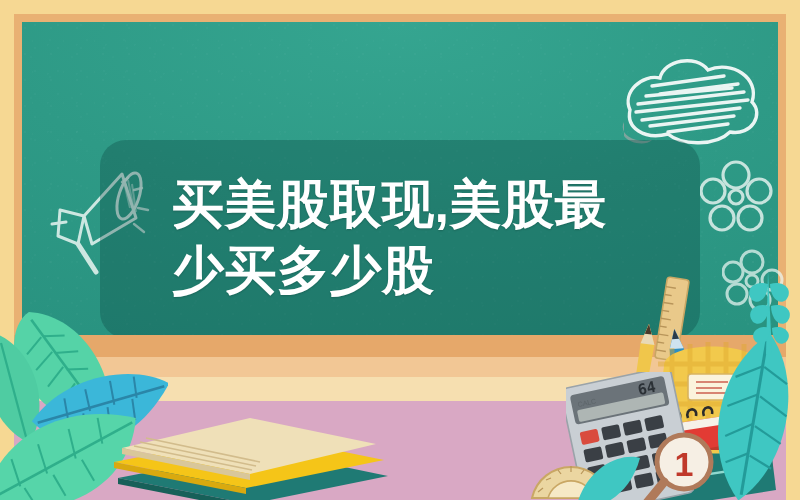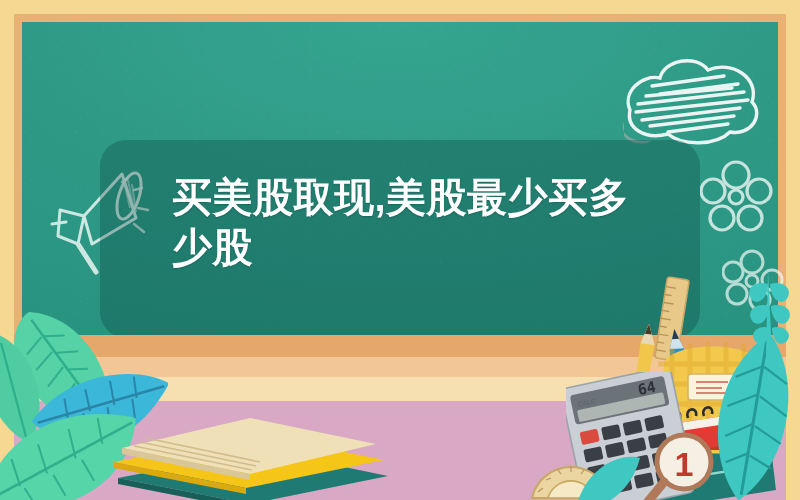--- a/index.html
+++ b/index.html
@@ -95,21 +95,21 @@
     height: 198px;
     background: rgba(8, 64, 58, 0.30);
     border-radius: 26px;
   }
   .panel-title {
     position: absolute;
     left: 72px;
     top: 32px;
     width: 470px;
     color: #ffffff;
-    font-size: 40px;
+    font-size: 52px;
     font-weight: 700;
     line-height: 1.26;
     letter-spacing: .5px;
     text-shadow: 0 1px 2px rgba(0,0,0,.18);
     white-space: pre-wrap;
   }
 
   
   .obj { position: absolute; }
 

